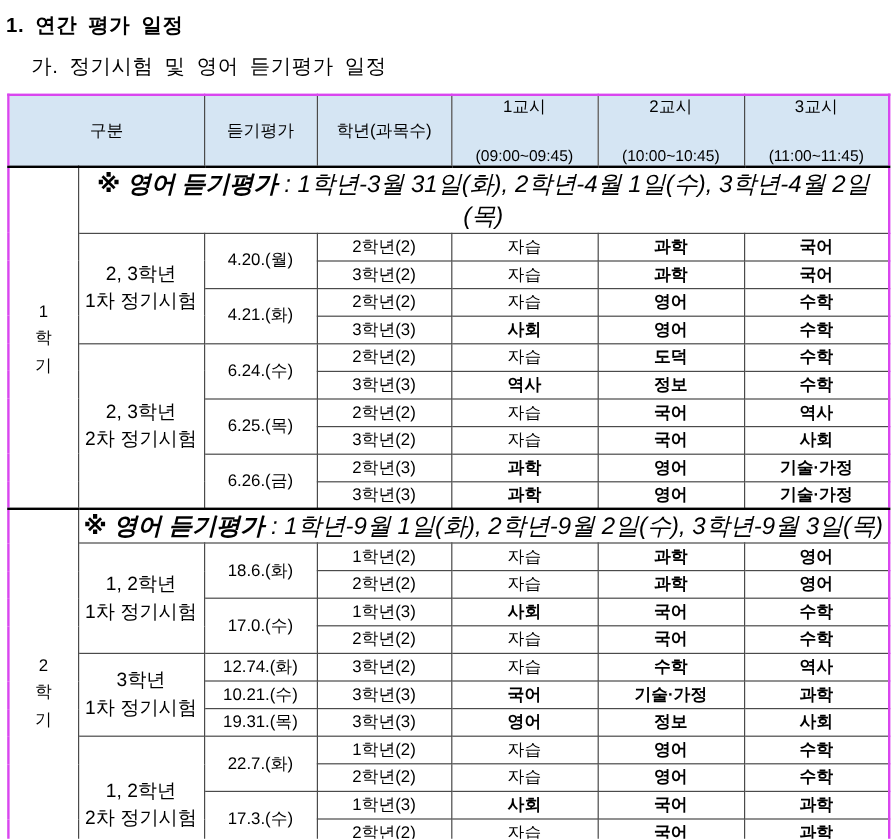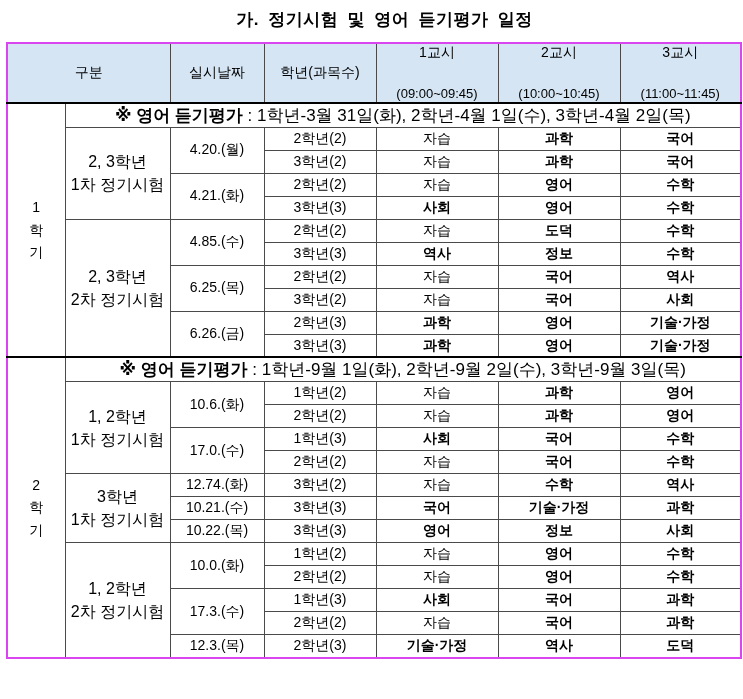--- a/index.html
+++ b/index.html
@@ -10,24 +10,23 @@
     color: #000;
     font-family: "Liberation Sans", "DejaVu Sans", sans-serif;
   }
   .titles { padding: 8px 0 0 5px; }
   .title {
     font-size: 17px; font-weight: bold;
     word-spacing: 4px; letter-spacing: 0.5px;
     margin: 2px 0 11px 0;
   }
   .subtitle {
-    font-size: 17px; font-weight: bold;
+    font-size: 17px; font-weight: normal;
     word-spacing: 4px; letter-spacing: 0.5px;
     margin: 0 0 11px 21px;
-    text-align: center;
   }
   table.schedule {
     border-collapse: collapse;
     table-layout: fixed;
     width: 734px;
     margin-left: 6px;
     border: 2px solid #d946ef;
   }
   th, td {
     border: 1px solid #4a4a4a;
@@ -45,51 +44,52 @@
     line-height: 1.25;
   }
   th .period-time { font-size: 13px; margin-top: 24px; }
   tbody tr { height: 23px; }
   td.sem-cell { font-size: 14px; }
   .sem-label {
     white-space: pre-line;
     line-height: 1.6;
     display: inline-block;
   }
-  td.listening-cell { font-size: 17px; }
+  td.listening-cell { font-size: 20px; font-style: italic; }
   .listening-label { font-weight: bold; }
   .listening-dates { font-weight: normal; }
   td.cat-cell { line-height: 1.45; font-size: 16px; }
   td.date-cell { font-size: 14px; }
   td.grade-cell { font-size: 14px; }
   td.period-cell { font-size: 14px; }
   td.period-cell.bold { font-weight: bold; }
   tr.sem-start td { border-top: 2px solid #000; }
 </style>
 </head>
 <body>
 
 <div class="titles">
+  <div class="title">1. 연간 평가 일정</div>
   <div class="subtitle">가. 정기시험 및 영어 듣기평가 일정</div>
 </div>
 
 <table class="schedule">
   <colgroup>
     <col style="width:58px">
       <col style="width:105px">
       <col style="width:94px">
     <col style="width:112px">
       <col style="width:122px">
       <col style="width:122px">
       <col style="width:121px">
   </colgroup>
   <thead>
     <tr>
       <th colspan="2">구분</th>
-      <th>실시날짜</th>
+      <th>듣기평가</th>
       <th>학년(과목수)</th>
       <th>
         <div>1교시</div>
         <div class="period-time">(09:00~09:45)</div>
       </th>
       <th>
         <div>2교시</div>
         <div class="period-time">(10:00~10:45)</div>
       </th>
       <th>
@@ -133,21 +133,21 @@
         <td class="grade-cell">3학년(3)</td>
         <td class="period-cell bold">사회</td>
         <td class="period-cell bold">영어</td>
         <td class="period-cell bold">수학</td>
       </tr>
       <tr>
         <td class="cat-cell" rowspan="6">
           <div>2, 3학년</div>
           <div>2차 정기시험</div>
         </td>
-        <td class="date-cell" rowspan="2">4.85.(수)</td>
+        <td class="date-cell" rowspan="2">6.24.(수)</td>
         <td class="grade-cell">2학년(2)</td>
         <td class="period-cell">자습</td>
         <td class="period-cell bold">도덕</td>
         <td class="period-cell bold">수학</td>
       </tr>
       <tr>
         <td class="grade-cell">3학년(3)</td>
         <td class="period-cell bold">역사</td>
         <td class="period-cell bold">정보</td>
         <td class="period-cell bold">수학</td>
@@ -182,21 +182,21 @@
         <td class="sem-cell" rowspan="13"><div class="sem-label">2
 학
 기</div></td>
         <td class="listening-cell" colspan="6"><span class="listening-label">※ 영어 듣기평가</span><span class="listening-dates"> : 1학년-9월 1일(화), 2학년-9월 2일(수), 3학년-9월 3일(목)</span></td>
       </tr>
       <tr>
         <td class="cat-cell" rowspan="4">
           <div>1, 2학년</div>
           <div>1차 정기시험</div>
         </td>
-        <td class="date-cell" rowspan="2">10.6.(화)</td>
+        <td class="date-cell" rowspan="2">18.6.(화)</td>
         <td class="grade-cell">1학년(2)</td>
         <td class="period-cell">자습</td>
         <td class="period-cell bold">과학</td>
         <td class="period-cell bold">영어</td>
       </tr>
       <tr>
         <td class="grade-cell">2학년(2)</td>
         <td class="period-cell">자습</td>
         <td class="period-cell bold">과학</td>
         <td class="period-cell bold">영어</td>
@@ -226,32 +226,32 @@
         <td class="period-cell bold">역사</td>
       </tr>
       <tr>
         <td class="date-cell" rowspan="1">10.21.(수)</td>
         <td class="grade-cell">3학년(3)</td>
         <td class="period-cell bold">국어</td>
         <td class="period-cell bold">기술·가정</td>
         <td class="period-cell bold">과학</td>
       </tr>
       <tr>
-        <td class="date-cell" rowspan="1">10.22.(목)</td>
+        <td class="date-cell" rowspan="1">19.31.(목)</td>
         <td class="grade-cell">3학년(3)</td>
         <td class="period-cell bold">영어</td>
         <td class="period-cell bold">정보</td>
         <td class="period-cell bold">사회</td>
       </tr>
       <tr>
         <td class="cat-cell" rowspan="5">
           <div>1, 2학년</div>
           <div>2차 정기시험</div>
         </td>
-        <td class="date-cell" rowspan="2">10.0.(화)</td>
+        <td class="date-cell" rowspan="2">22.7.(화)</td>
         <td class="grade-cell">1학년(2)</td>
         <td class="period-cell">자습</td>
         <td class="period-cell bold">영어</td>
         <td class="period-cell bold">수학</td>
       </tr>
       <tr>
         <td class="grade-cell">2학년(2)</td>
         <td class="period-cell">자습</td>
         <td class="period-cell bold">영어</td>
         <td class="period-cell bold">수학</td>

